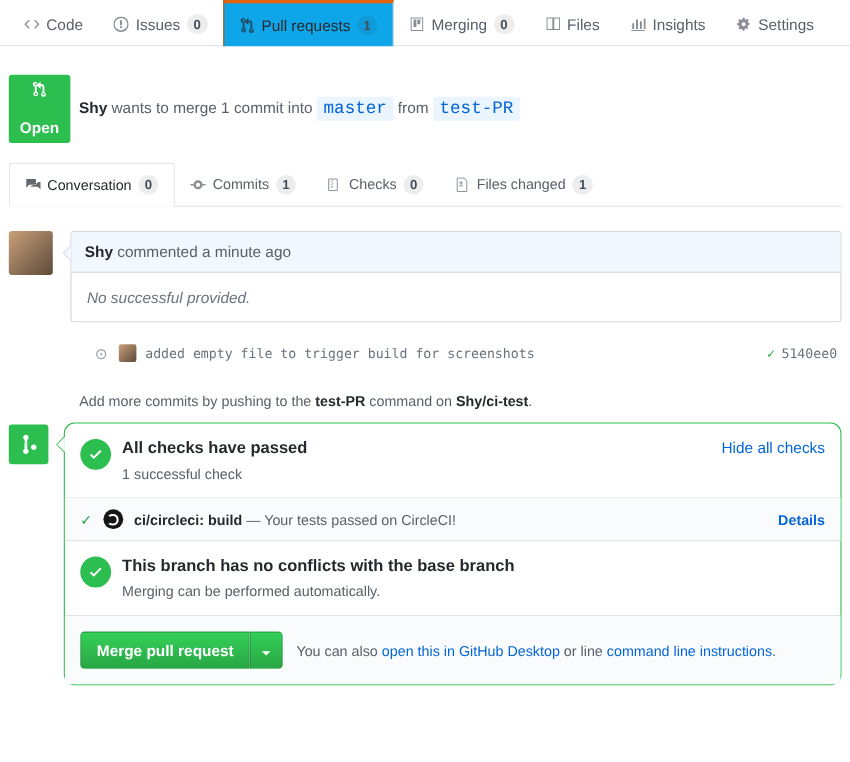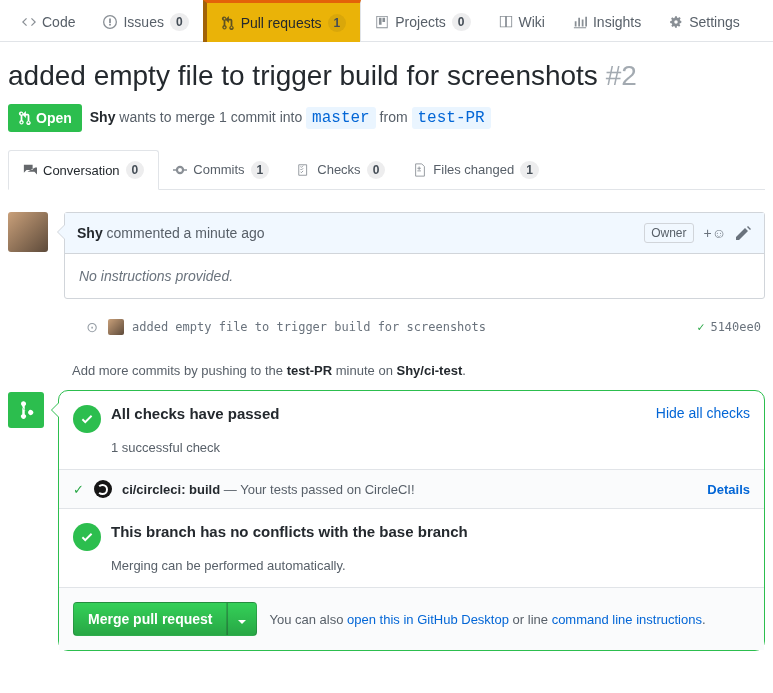--- a/index.html
+++ b/index.html
@@ -1,29 +1,29 @@
 <!DOCTYPE html>
 <html><head>
 <meta charset="utf-8">
 <style>
 * { box-sizing: border-box; margin: 0; padding: 0; }
 body { font-family: -apple-system, BlinkMacSystemFont, "Segoe UI", Helvetica, Arial, sans-serif; font-size: 14px; color: #24292e; background: #fff; width: 773px; }
 a { text-decoration: none; }
 
 .repo-nav { display: flex; border-bottom: 1px solid #e1e4e8; padding: 0 8px; }
 .repo-nav-item { display: flex; align-items: center; padding: 10px 14px; color: #586069; font-size: 14px; gap: 6px; cursor: pointer; border-top: 3px solid transparent; }
-.repo-nav-item.active { color: #24292e; border-top: 3px solid #e36209; border-left: 4px solid #a16207; border-right: 1px solid #e1e4e8; background: #eab308; margin-bottom: -1px; }
+.repo-nav-item.active { color: #24292e; border-top: 3px solid #e36209; border-left: 1px solid #a16207; border-right: 1px solid #e1e4e8; background: #0ea5e9; margin-bottom: -1px; }
 .repo-nav-item .counter { background: rgba(27,31,35,0.08); border-radius: 20px; padding: 2px 6px; font-size: 12px; color: #444d56; font-weight: 600; }
 .nav-icon { width: 14px; height: 14px; fill: currentColor; opacity: 0.7; }
 
 .pr-header { padding: 16px 8px 8px 8px; }
 .pr-title { font-size: 28px; font-weight: 400; line-height: 1.3; }
 .pr-title .num { color: #a3aab1; }
 .pr-meta { margin-top: 10px; display: flex; align-items: center; gap: 8px; flex-wrap: wrap; }
-.state-badge { background: #2cbe4e; color: #fff; padding: 6px 10px; border-radius: 3px; font-weight: 600; font-size: 14px; display: inline-flex; align-items: center; gap: 4px; }
+.state-badge { background: #2cbe4e; color: #fff; padding: 6px 10px; border-radius: 3px; font-weight: 600; font-size: 14px; display: inline-flex; align-items: center; gap: 20px; flex-direction: column; }
 .state-badge svg { fill: #fff; width: 14px; height: 14px; }
 .pr-meta-text { color: #586069; }
 .pr-meta-text strong { color: #24292e; font-weight: 600; }
 .branch-chip { background: #eaf5ff; color: #0366d6; font-family: Liberation Mono, monospace; font-size: 16px; padding: 2px 6px; border-radius: 3px; }
 
 .pr-tabs { display: flex; border-bottom: 1px solid #e1e4e8; margin: 10px 8px 0 8px; }
 .pr-tab { display: flex; align-items: center; gap: 6px; padding: 10px 14px; color: #586069; cursor: pointer; font-size: 13px; }
 .pr-tab.active { border: 1px solid #e1e4e8; border-bottom: 1px solid #fff; border-radius: 3px 3px 0 0; margin-bottom: -1px; color: #24292e; background: #fff; }
 .pr-tab .counter { background: rgba(27,31,35,0.08); border-radius: 20px; padding: 2px 6px; font-size: 12px; color: #444d56; font-weight: 600; }
 
@@ -55,21 +55,21 @@
 .merge-icon-wrap svg { fill: #fff; width: 20px; height: 20px; }
 .merge-panel { border: 1px solid #2cbe4e; border-radius: 10px; flex: 1; position: relative; }
 .merge-panel::before { content: ""; position: absolute; top: 11px; left: -8px; border-top: 8px solid transparent; border-bottom: 8px solid transparent; border-right: 8px solid #2cbe4e; }
 .merge-panel::after { content: ""; position: absolute; top: 12px; left: -7px; border-top: 7px solid transparent; border-bottom: 7px solid transparent; border-right: 7px solid #fff; }
 
 .merge-section { padding: 14px; border-bottom: 1px solid #e1e4e8; display: flex; gap: 10px; align-items: flex-start; }
 .merge-section:last-child { border-bottom: none; background: #fafbfc; }
 .status-circle { width: 28px; height: 28px; border-radius: 50%; background: #2cbe4e; display: flex; align-items: center; justify-content: center; flex-shrink: 0; }
 .status-circle svg { fill: #fff; width: 14px; height: 14px; }
 .merge-section h3 { font-size: 15px; font-weight: 600; }
-.merge-section p { color: #586069; font-size: 13px; margin-top: 18px; }
+.merge-section p { color: #586069; font-size: 13px; margin-top: 7px; }
 .merge-section .right { margin-left: auto; }
 .link { color: #0366d6; cursor: pointer; }
 
 .check-line { padding: 10px 14px; border-bottom: 1px solid #e1e4e8; background: #fafbfc; display: flex; align-items: center; gap: 10px; font-size: 13px; }
 .check-line .tick { color: #28a745; }
 .ci-icon { width: 18px; height: 18px; border-radius: 50%; background: #161616; display: inline-flex; align-items: center; justify-content: center; flex-shrink: 0; }
 .ci-icon::after { content: ""; width: 7px; height: 7px; border: 2px solid #fff; border-radius: 50%; border-left-color: transparent; }
 .check-line strong { font-weight: 600; color: #24292e; }
 .check-line .desc { color: #586069; }
 .check-line .right { margin-left: auto; font-weight: bold; }
@@ -102,48 +102,44 @@
     <svg class="nav-icon" viewBox="0 0 12 16">
         <path d="M11 11.3V5c-.3-.8-.7-1.3-1-1.6-.4-.3-.9-.4-1.5-.4H7V0L3 4l4 4V5h1.5c.2 0 .4 0 .5.1.1.1 0 .3 0 .4v5.8a2.5 2.5 0 102 0zM10 14a1 1 0 110-2 1 1 0 010 2zM4 3a2.5 2.5 0 10-3 2.4v5.2a2.5 2.5 0 102 0V5.4A2.5 2.5 0 004 3zM2 14a1 1 0 110-2 1 1 0 010 2zm0-10a1 1 0 110-2 1 1 0 010 2z"></path>
       </svg>
     <span>Pull requests</span>
     <span class="counter">1</span>
   </div>
   <div class="repo-nav-item">
     <svg class="nav-icon" viewBox="0 0 15 16">
         <path d="M1 1h13v14H1V1zm1 1v12h11V2H2zm2 1h3v8H4V3zm4 0h3v5H8V3z"></path>
       </svg>
-    <span>Projects</span>
+    <span>Merging</span>
     <span class="counter">0</span>
   </div>
   <div class="repo-nav-item">
     <svg class="nav-icon" viewBox="0 0 16 16">
         <path d="M2 2h5v11H2V2zm7 0h5v11H9V2zM1 1v13h14V1H1z"></path>
       </svg>
-    <span>Wiki</span>
+    <span>Files</span>
   </div>
   <div class="repo-nav-item">
     <svg class="nav-icon" viewBox="0 0 16 16">
         <path d="M1 14h14v1H1v-1zM2 7h2v6H2V7zm4-4h2v10H6V3zm4 2h2v8h-2V5zm4-3h2v11h-2V2z"></path>
       </svg>
     <span>Insights</span>
   </div>
   <div class="repo-nav-item">
     <svg class="nav-icon" viewBox="0 0 16 16">
         <path d="M8 10a2 2 0 100-4 2 2 0 000 4zm6-3v2l-1.7.4a4.5 4.5 0 01-.4 1l1 1.5-1.4 1.4-1.5-1a4.5 4.5 0 01-1 .4L9 14.7H7l-.4-1.7a4.5 4.5 0 01-1-.4l-1.5 1-1.4-1.4 1-1.5a4.5 4.5 0 01-.4-1L1.3 9V7l1.7-.4a4.5 4.5 0 01.4-1l-1-1.5L3.8 2.7l1.5 1a4.5 4.5 0 011-.4L7 1.3h2l.4 1.7c.4.1.7.2 1 .4l1.5-1 1.4 1.4-1 1.5c.2.3.3.6.4 1L14.7 7z"></path>
       </svg>
     <span>Settings</span>
   </div>
 </nav>
 
 <div class="pr-header">
-  <h1 class="pr-title">
-    <span>added empty file to trigger build for screenshots</span>
-    <span class="num">#2</span>
-  </h1>
   <div class="pr-meta">
     <span class="state-badge">
       <svg viewBox="0 0 12 16">
           <path d="M11 11.3V5c-.3-.8-.7-1.3-1-1.6-.4-.3-.9-.4-1.5-.4H7V0L3 4l4 4V5h1.5c.2 0 .4 0 .5.1.1.1 0 .3 0 .4v5.8a2.5 2.5 0 102 0zM10 14a1 1 0 110-2 1 1 0 010 2zM4 3a2.5 2.5 0 10-3 2.4v5.2a2.5 2.5 0 102 0V5.4A2.5 2.5 0 004 3zM2 14a1 1 0 110-2 1 1 0 010 2zm0-10a1 1 0 110-2 1 1 0 010 2z"></path>
         </svg>
       <span>Open</span>
     </span>
     <span class="pr-meta-text">
       <strong>Shy</strong>
       <span>wants to merge 1 commit into</span>
@@ -187,46 +183,39 @@
 </div>
 
 <div class="timeline">
   <div class="avatar"></div>
   <div class="comment-box">
     <div class="comment-head">
       <span>
         <strong>Shy</strong>
         <span>commented a minute ago</span>
       </span>
-      <div class="actions">
-        <span class="owner-badge">Owner</span>
-        <span style="color:#6a737d;font-size:14px">+☺</span>
-        <svg class="head-icon" viewBox="0 0 16 16">
-            <path d="M0 12l9-9 3 3-9 9H0v-3zm11-10l1-1 3 3-1 1-3-3z"></path>
-          </svg>
-      </div>
-    </div>
-    <div class="comment-body">No instructions provided.</div>
+    </div>
+    <div class="comment-body">No successful provided.</div>
   </div>
 </div>
 
 <div class="commit-row">
   <span class="dot">⊙</span>
   <span class="avatar-sm"></span>
   <span class="commit-msg">added empty file to trigger build for screenshots</span>
   <span class="commit-hash">
     <span class="check-ok">✓</span>
     <span>5140ee0</span>
   </span>
 </div>
 
 <div class="push-hint">
   <span>Add more commits by pushing to the</span>
   <strong>test-PR</strong>
-  <span>minute on</span>
+  <span>command on</span>
   <strong>Shy/ci-test</strong><span>.</span>
 </div>
 
 <div class="merge-area">
   <div class="merge-icon-wrap">
     <svg viewBox="0 0 12 16">
         <path d="M2 3a2 2 0 113 1.7v6.6a2 2 0 11-2 0V6c1 2 3 3 5 3a2 2 0 110 2 2 2 0 01-.1-2C5.5 9 3.5 7 3 5V4.7A2 2 0 012 3z"></path>
       </svg>
   </div>
   <div class="merge-panel">

